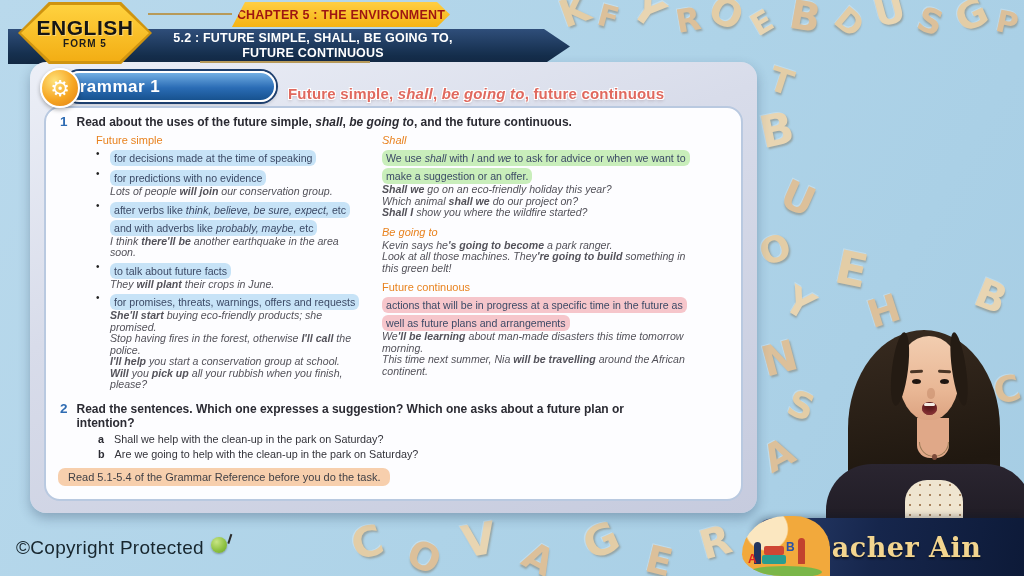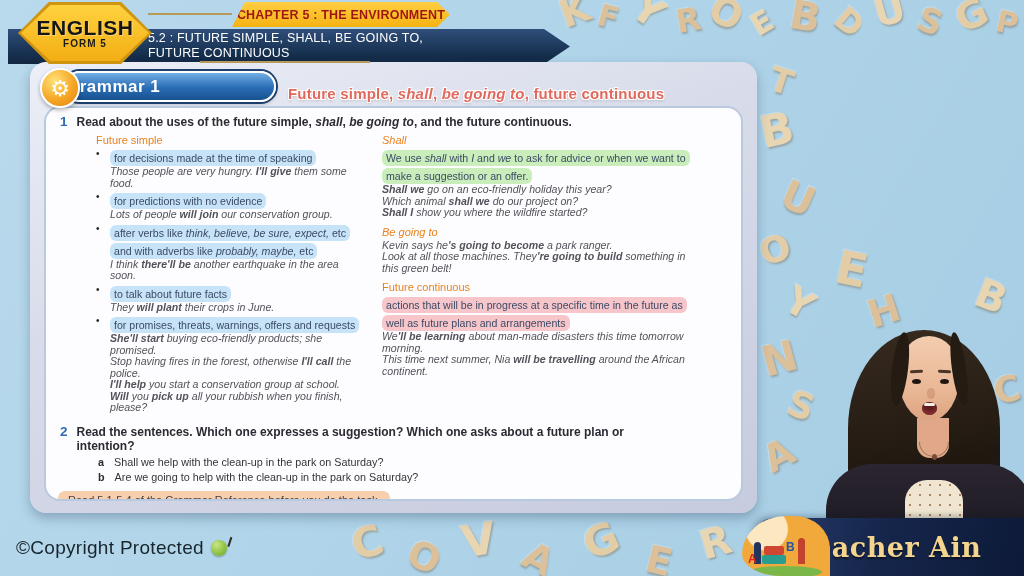--- a/index.html
+++ b/index.html
@@ -8,22 +8,22 @@
        background:linear-gradient(120deg,#b9d9ec 0%,#aed3e8 55%,#a6cde4 100%);}
   
   #letters{position:absolute;inset:0;z-index:1;}
   .wl{position:absolute;font-family:"DejaVu Sans",sans-serif;font-weight:700;
       text-shadow:1px 2px 2px rgba(110,82,45,.35), -1px -1px 0 rgba(255,255,255,.25);
       user-select:none;line-height:1;}
   
   #band{position:absolute;left:8px;top:29px;width:562px;height:35px;z-index:3;
         background:linear-gradient(#2f4e7a,#16304f 70%,#122842);
         clip-path:polygon(0 0,calc(100% - 26px) 0,100% 50%,calc(100% - 26px) 100%,0 100%);}
-  .band-text{position:absolute;left:140px;top:2px;width:330px;text-align:left;color:#fff;
-             font-weight:400;font-size:12.5px;letter-spacing:.2px;line-height:15px;}
+  .band-text{position:absolute;left:140px;top:2px;width:330px;text-align:center;color:#fff;
+             font-weight:700;font-size:12.5px;letter-spacing:.2px;line-height:15px;}
   #goldline1{position:absolute;left:148px;top:13px;width:84px;height:2px;background:#b79a5a;z-index:4;}
   #goldline2{position:absolute;left:200px;top:61px;width:170px;height:2px;background:#b79a5a;z-index:4;}
   #chapter{position:absolute;left:232px;top:2px;width:218px;height:25px;z-index:4;
            background:linear-gradient(#ffce43,#f5b312);
            clip-path:polygon(13px 0,calc(100% - 13px) 0,100% 50%,calc(100% - 13px) 100%,0 100%);
            display:flex;align-items:center;justify-content:center;
            font-weight:800;font-size:12.5px;color:#9e1512;letter-spacing:.2px;}
   #badge{position:absolute;left:18px;top:2px;width:134px;height:62px;z-index:5;
          background:#cf9410;display:flex;align-items:center;justify-content:center;
          clip-path:polygon(23% 0,77% 0,100% 50%,77% 100%,23% 100%,0 50%);}
@@ -100,21 +100,21 @@
   .t-mouth{position:absolute;left:88px;top:106px;width:15px;height:13px;background:#5d1b1d;
            border-radius:46% 46% 50% 50%;box-shadow:inset 0 -3px 4px #8a3336;}
   .t-mouth:before{content:"";position:absolute;left:2px;top:1px;width:11px;height:3px;background:#f4ede4;
            border-radius:2px;}
   .t-necklace{position:absolute;left:85px;top:146px;width:30px;height:15px;border:1.6px solid #9a7a56;
            border-top:none;border-radius:0 0 15px 15px;box-sizing:border-box;}
   .t-necklace:after{content:"";position:absolute;left:12px;bottom:-4px;width:5px;height:6px;
            background:#7c4a3a;border-radius:50%;}
   
   #copyright{position:absolute;left:16px;top:537px;z-index:7;font-size:19px;color:#17262e;
-             letter-spacing:.3px;display:flex;align-items:center;gap:7px;}
+             letter-spacing:.3px;display:flex;align-items:flex-start;gap:7px;}
   .plant{width:16px;height:16px;border-radius:50%;
          background:radial-gradient(circle at 35% 30%,#c8e585,#8bbf3e 60%,#6fa32c);
          box-shadow:0 1px 2px rgba(0,0,0,.3);position:relative;}
   .plant:after{content:"";position:absolute;right:-4px;top:-4px;width:6px;height:10px;
          border-right:2px solid #2c2c2c;transform:rotate(18deg);}
   #brand{position:absolute;right:0;bottom:0;width:270px;height:58px;z-index:6;
          background:linear-gradient(100deg,#2a3f6e 0%,#16264c 45%,#0d1a38 100%);
          border-radius:30px 0 0 78px/30px 0 0 58px;
          display:flex;align-items:center;justify-content:center;box-shadow:-2px -2px 6px rgba(10,20,40,.3);}
   #brand .txt{font-family:"DejaVu Serif","Liberation Serif",serif;font-weight:700;font-size:27px;
@@ -204,21 +204,20 @@
 
     <div id="cols">
 
       <div id="leftcol">
         <div class="sec-h">Future simple</div>
 
         <div class="bullet">
           <span class="dot">•</span>
           <div>
             <span class="use hl hl-blue">for decisions made at the time of speaking</span>
-            <div class="ex">Those people are very hungry. <b>I'll give</b> them some food.</div>
           </div>
         </div>
         <div class="bullet">
           <span class="dot">•</span>
           <div>
             <span class="use hl hl-blue">for predictions with no evidence</span>
             <div class="ex">Lots of people <b>will join</b> our conservation group.</div>
           </div>
         </div>
         <div class="bullet">

